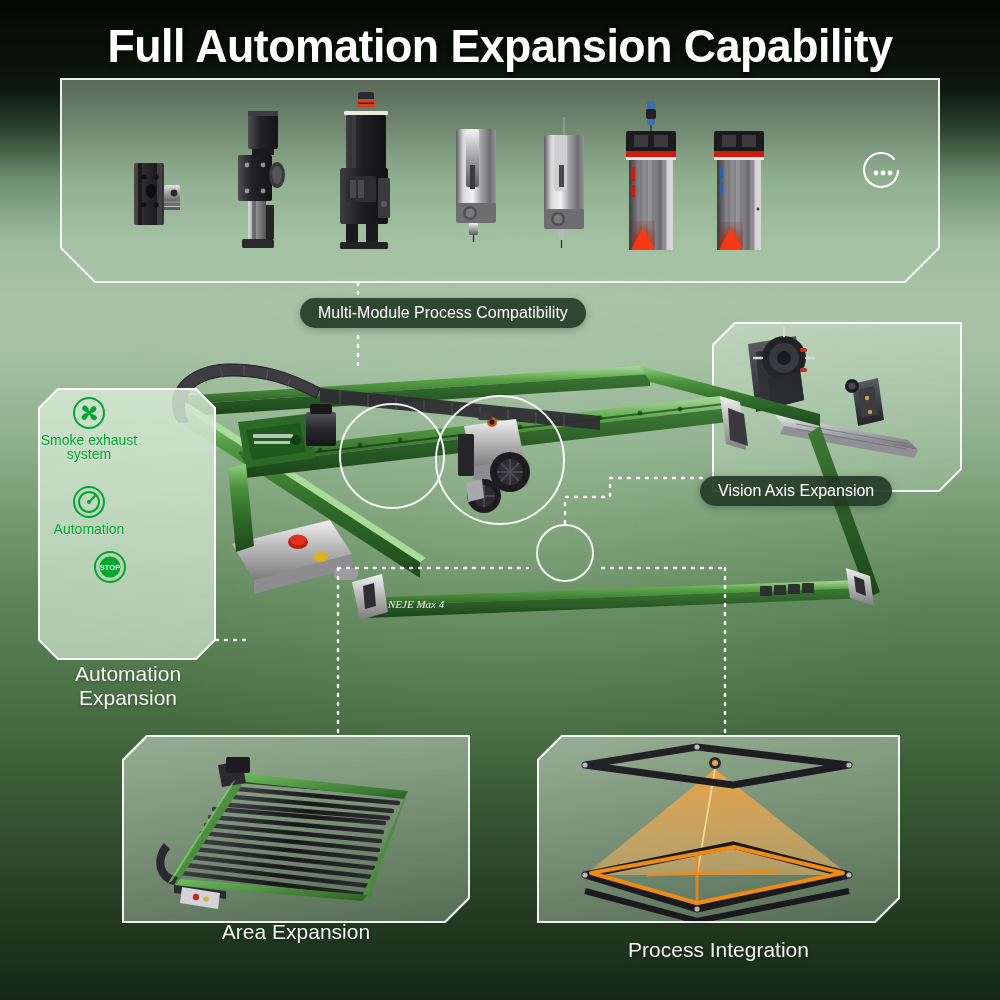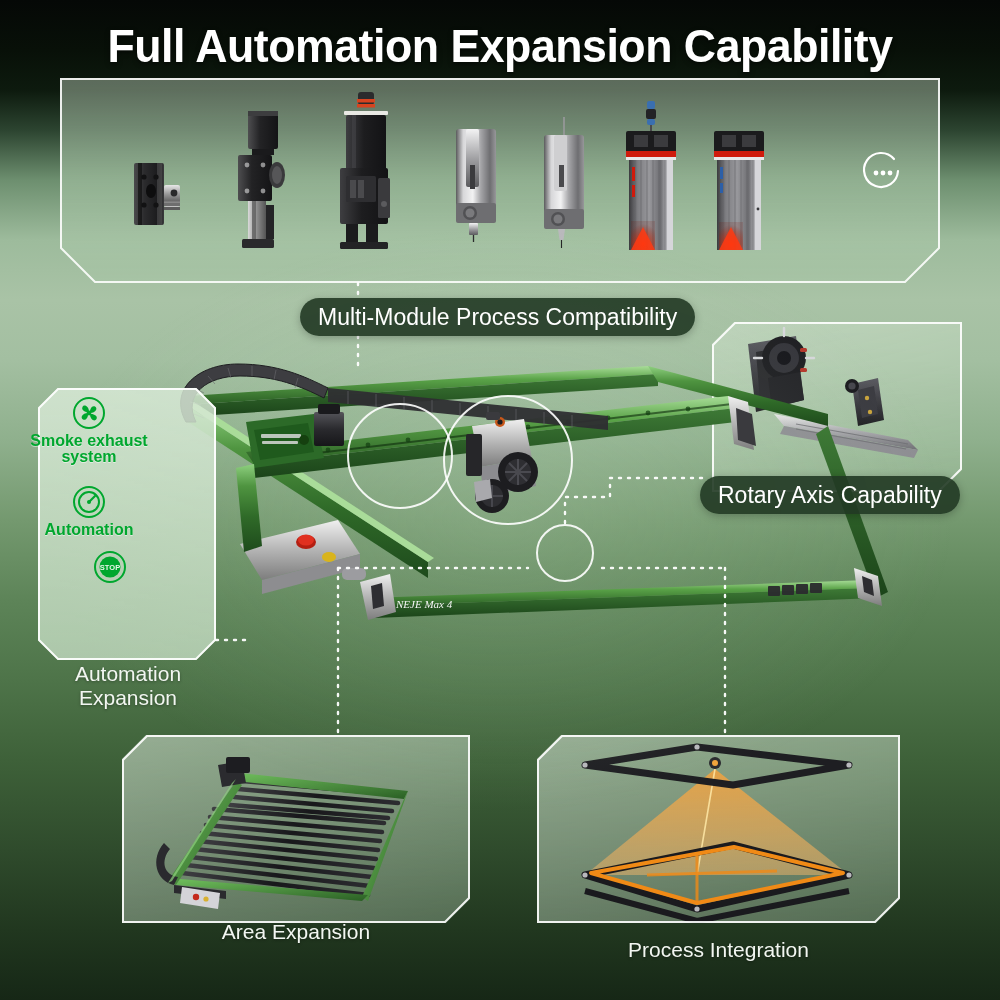--- a/index.html
+++ b/index.html
@@ -95,52 +95,52 @@
   .feature-card {
     position:absolute; left:38px; top:388px; width:178px; height:272px;
     clip-path:polygon(20px 0, calc(100% - 20px) 0, 100% 20px, 100% calc(100% - 20px), calc(100% - 20px) 100%, 20px 100%, 0 calc(100% - 20px), 0 20px);
     background:linear-gradient(180deg, rgba(216,233,214,.84), rgba(198,222,196,.78));
     z-index:20;
   }
   .feature-card-outline{ position:absolute; left:38px; top:388px; z-index:21; pointer-events:none; }
   .feat { position:absolute; left:0; width:178px; text-align:center; z-index:22; }
   .feat-icon{ width:34px; height:34px; margin:0 auto 3px; display:block; }
   .feat-label{
-    font-size:16px; font-weight:bold; color:#00a72e; line-height:1.02;
+    font-size:14px; font-weight:normal; color:#00a72e; line-height:1.02;
     text-shadow:0 1px 0 rgba(255,255,255,.5);
   }
 
   
   .pill {
     position:absolute; display:flex; align-items:center; justify-content:center;
     background:rgba(33,56,36,.90);
     border-radius:999px;
-    color:#fff; font-size:23px; white-space:nowrap;
-    padding:12px 18px; height:38px;
+    color:#fff; font-size:16px; white-space:nowrap;
+    padding:12px 18px; height:30px;
     z-index:32;
     box-shadow:0 2px 8px rgba(0,0,0,.25);
   }
   .plain-label {
     position:absolute; color:#f2f6f1; font-size:21px; text-align:center;
     line-height:1.12; white-space:pre-line; z-index:32;
     text-shadow:0 1px 3px rgba(0,0,0,.35);
   }
 
   
   .mod { position:absolute; bottom:18px; }
   .dots-circle{
     position:absolute; right:34px; top:72px; width:46px; height:46px;
     z-index:8;
   }
 
   
   .connector { position:absolute; inset:0; z-index:30; pointer-events:none; }
 
   
-  #machine { position:absolute; left:128px; top:330px; width:780px; height:320px; z-index:18; }
+  #machine { position:absolute; left:120px; top:330px; width:780px; height:320px; z-index:18; }
   #area-art, #vision-art, #rotary-art { position:absolute; inset:0; }
 </style>
 </head>
 <body>
 
 <div id="stage">
 
   <div class="title">Full Automation Expansion Capability</div>
 
   <div class="panel top-panel">
@@ -768,21 +768,21 @@
           <circle cx="160" cy="174" r="2.6"></circle>
       </g>
     </svg>
   </div>
   <svg class="panel-outline" style="left:537px;top:735px;width:363px;height:188px;" viewBox="0 0 363 188">
     <path d="M25 1 H362 V163 L338 187 H1 V25 Z" fill="none" stroke="#fff" stroke-opacity=".9" stroke-width="2"></path>
   </svg>
 
   <div class="pill" style="left:300px;top:298px;">Multi-Module Process Compatibility</div>
 
-  <div class="pill" style="left:700px;top:476px;">Rotary Axis Capability</div>
+  <div class="pill" style="left:700px;top:476px;">Vision Axis Expansion</div>
 
   <div class="plain-label" style="left:30px;top:662px;width:196px;">Automation
 Expansion</div>
 
   <div class="plain-label" style="left:122px;top:920px;width:348px;">Area Expansion</div>
 
   <div class="plain-label" style="left:537px;top:938px;width:363px;">Process Integration</div>
 
 </div>
 

